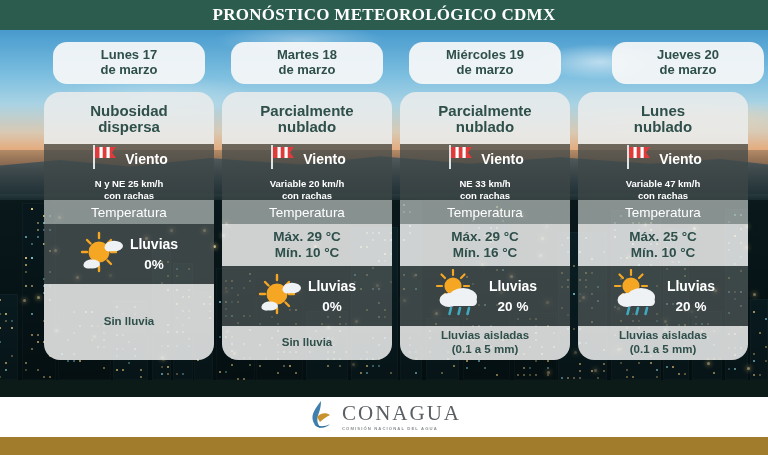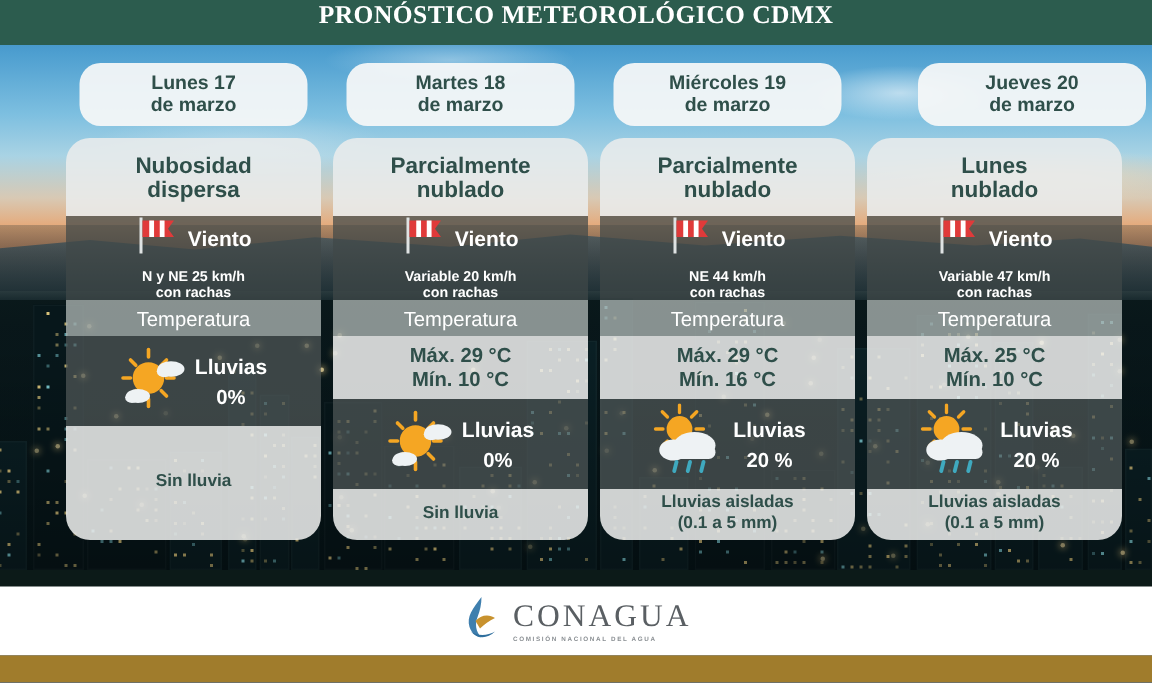--- a/index.html
+++ b/index.html
@@ -70,21 +70,21 @@
   }
   .bg-dark-overlay{
     position:absolute; left:0; top:0; width:768px; height:380px;
     background: linear-gradient(180deg, rgba(0,0,0,0) 60%, rgba(0,0,0,.35) 100%);
   }
 
   
   .header {
     position: absolute; left: 0; top: 0; width: 768px; height: 30px;
     background: #2c5c4e;
-    display: flex; align-items: flex-start; justify-content: center;
+    display: flex; align-items: center; justify-content: center;
     z-index: 6;
   }
   .header-title {
     color: #ffffff;
     font-size: 17px;
     font-weight: bold;
     letter-spacing: .3px;
     font-family: "Liberation Serif", serif;
   }
 
@@ -147,21 +147,21 @@
   .rain-pct { color:#ffffff; font-size:13.5px; font-weight:bold; }
 
   .sec-note {
     background: rgba(234,236,235,.88);
     flex: 1; line-height:1.2;
   }
   .sec-note span { color:#2f4f4a; font-size:11.5px; font-weight:bold; text-align:center; }
 
   
   .footer-white {
-    position: absolute; left: 0; bottom: 18px; width: 768px; height: 46px;
+    position: absolute; left: 0; bottom: 18px; width: 768px; height: 40px;
     background: #ffffff;
     display: flex; align-items: center; justify-content: center;
     z-index: 6;
   }
   .logo-wrap { display:flex; align-items:center; gap:7px; }
   .logo-text { display:flex; flex-direction:column; }
   .logo-name { color:#5a5f63; font-size:21px; letter-spacing:2px; font-family:"Liberation Serif", serif; line-height:1; }
   .logo-sub { color:#8a8f93; font-size:4.2px; letter-spacing:1.1px; font-weight:bold; margin-top:2px; }
   .footer-gold {
     position: absolute; left: 0; bottom: 0; width: 768px; height: 18px;
@@ -944,21 +944,21 @@
       <div class="wind-row">
         <span class="ic-wind"><svg width="30" height="30" viewBox="0 0 30 30">
  <rect x="3" y="3" width="2" height="24" fill="#dfe3e3"></rect>
  <path d="M5 5 H26 L22 10.5 L26 16 H5 Z" fill="#e03a3a"></path>
  <rect x="9.5" y="5" width="3.2" height="11" fill="#ffffff"></rect>
  <rect x="16.5" y="5" width="3.2" height="11" fill="#ffffff"></rect>
 </svg></span>
         <span class="wind-title">Viento</span>
       </div>
       <div class="wind-desc">
-        <div>NE 44 km/h</div>
+        <div>NE 33 km/h</div>
         <div>con rachas</div>
       </div>
     </div>
     <div class="sec sec-temp-h">
       <span>Temperatura</span>
     </div>
     <div class="sec sec-temp-v">
       <span>Máx. 29 °C</span>
       <span>Mín. 16 °C</span>
     </div>

